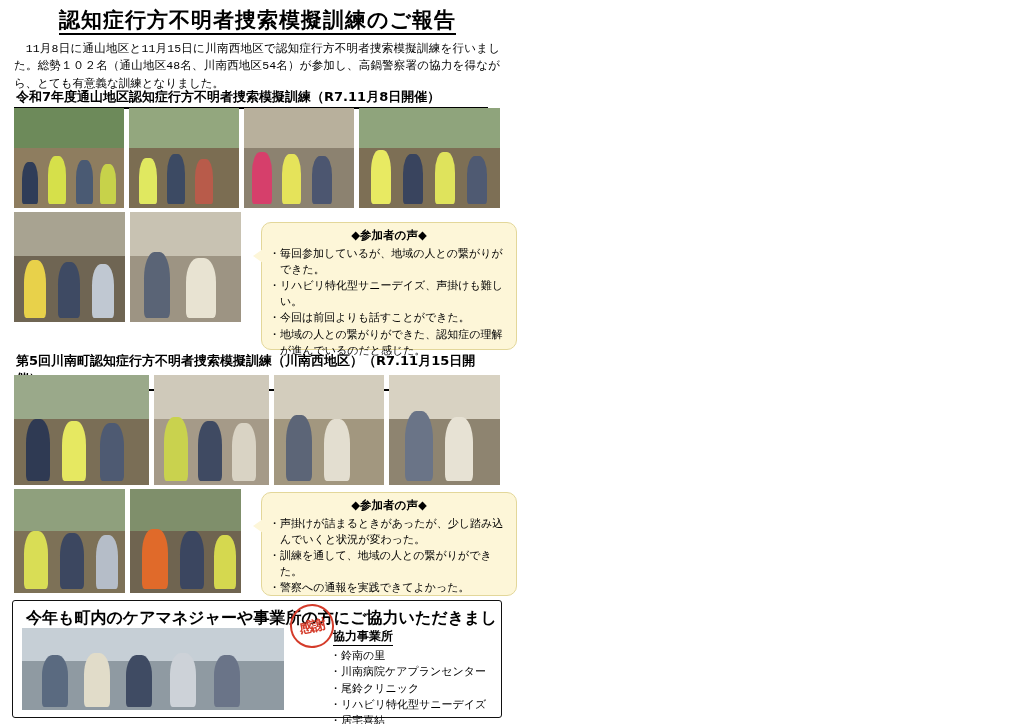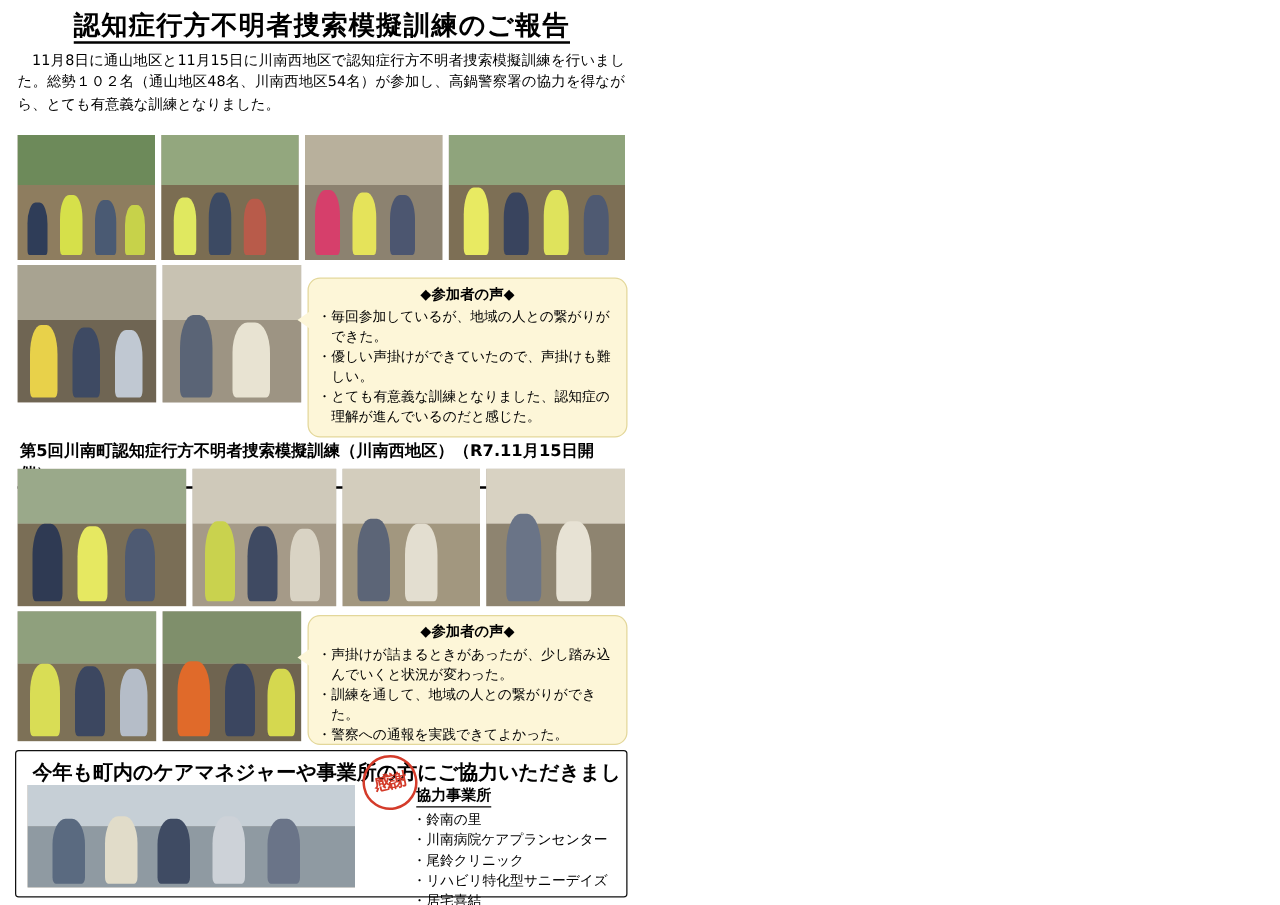--- a/index.html
+++ b/index.html
@@ -17,36 +17,36 @@
   .right{position:absolute;left:512px;top:0;width:512px;height:724px;}
 
   
   .main-title{
     position:absolute;left:10px;top:6px;width:495px;
     text-align:center;font-weight:bold;font-size:21px;letter-spacing:1px;
   }
   .main-title .u{border-bottom:2px solid #000;padding-bottom:1px;}
   .lead{
     position:absolute;left:14px;top:40px;width:486px;
-    font-size:11.5px;line-height:1.5;text-align:justify;
+    font-size:11.5px;line-height:1.5;text-align:justify;font-family:Liberation Mono, monospace;
   }
   .sec-head{
     position:absolute;font-weight:bold;font-size:13px;
     border-bottom:2px solid #000;padding:0 2px 1px 2px;
   }
   .sec1{left:14px;top:88px;width:470px;}
   .sec2{left:14px;top:352px;width:470px;}
 
   .photo{position:absolute;background:#b9b2a8;overflow:hidden;}
   .photo .sky{position:absolute;left:0;top:0;right:0;height:40%;}
   .photo .ground{position:absolute;left:0;bottom:0;right:0;height:60%;}
   .photo .f1,.photo .f2,.photo .f3{position:absolute;bottom:4%;border-radius:40% 40% 10% 10%;}
 
   .speech{
-    position:absolute;background:#fdf6d8;border:1px solid #e3d79a;border-radius:10px;
+    position:absolute;background:#fdf6d8;border:1px solid #e3d79a;border-radius:10px;margin-left:15px;
   }
   .speech .tail{
     position:absolute;left:-9px;top:26px;width:0;height:0;
     border-top:7px solid transparent;border-bottom:7px solid transparent;
     border-right:10px solid #fdf6d8;
   }
   .speech h4{margin:0;padding:5px 0 3px 0;text-align:center;font-size:11.5px;font-weight:bold;}
   .speech ul{margin:0;padding:0 8px 4px 18px;}
   .speech li{font-size:11px;line-height:1.42;list-style:none;position:relative;margin-bottom:1px;}
   .speech li:before{content:"・";position:absolute;left:-11px;}
@@ -72,20 +72,21 @@
 <div class="page">
 
   <div class="left">
 
     <div class="main-title">
       <span class="u">認知症行方不明者捜索模擬訓練のご報告</span>
     </div>
 
     <div class="lead">　11月8日に通山地区と11月15日に川南西地区で認知症行方不明者捜索模擬訓練を行いました。総勢１０２名（通山地区48名、川南西地区54名）が参加し、高鍋警察署の協力を得ながら、とても有意義な訓練となりました。</div>
 
+    <div class="sec-head sec1">令和7年度通山地区認知症行方不明者捜索模擬訓練（R7.11月8日開催）</div>
 
     <div class="photo" style="left:14px;top:108px;width:110px;height:100px;">
       <div class="sky" style="background:#6d8a5a;"></div>
         <div class="ground" style="background:#8e7d5f;"></div>
       <div class="f1" style="left:8px;width:16px;height:42px;background:#2f3d58;"></div>
       <div class="f2" style="left:34px;width:18px;height:48px;background:#d6e04a;"></div>
       <div class="f3" style="left:62px;width:17px;height:44px;background:#4a5a73;"></div>
       <div class="f1" style="left:86px;width:16px;height:40px;background:#c7d24a;"></div>
     </div>
     <div class="photo" style="left:129px;top:108px;width:110px;height:100px;">
@@ -122,22 +123,23 @@
       <div class="sky" style="background:#c8c2b2;"></div>
         <div class="ground" style="background:#9d9483;"></div>
       <div class="f1" style="left:14px;width:26px;height:66px;background:#5a6476;"></div>
       <div class="f2" style="left:56px;width:30px;height:60px;background:#e8e3d2;"></div>
     </div>
     <div class="speech" style="left:246px;top:222px;width:254px;height:126px;">
       <div class="tail"></div>
       <h4>◆参加者の声◆</h4>
       <ul>
         <li>毎回参加しているが、地域の人との繋がりができた。</li>
-        <li>優しい声掛けができていたので、声掛けも難しい。</li>
-        <li>とても有意義な訓練となりました、認知症の理解が進んでいるのだと感じた。</li>
+        <li>リハビリ特化型サニーデイズ、声掛けも難しい。</li>
+        <li>今回は前回よりも話すことができた。</li>
+        <li>地域の人との繋がりができた、認知症の理解が進んでいるのだと感じた。</li>
       </ul>
     </div>
 
     <div class="sec-head sec2">第5回川南町認知症行方不明者捜索模擬訓練（川南西地区）（R7.11月15日開催）</div>
 
     <div class="photo" style="left:14px;top:375px;width:135px;height:110px;">
       <div class="sky" style="background:#9aa98a;"></div>
         <div class="ground" style="background:#7a6e56;"></div>
       <div class="f1" style="left:12px;width:24px;height:62px;background:#2f3a53;"></div>
       <div class="f2" style="left:48px;width:24px;height:60px;background:#e6e861;"></div>

